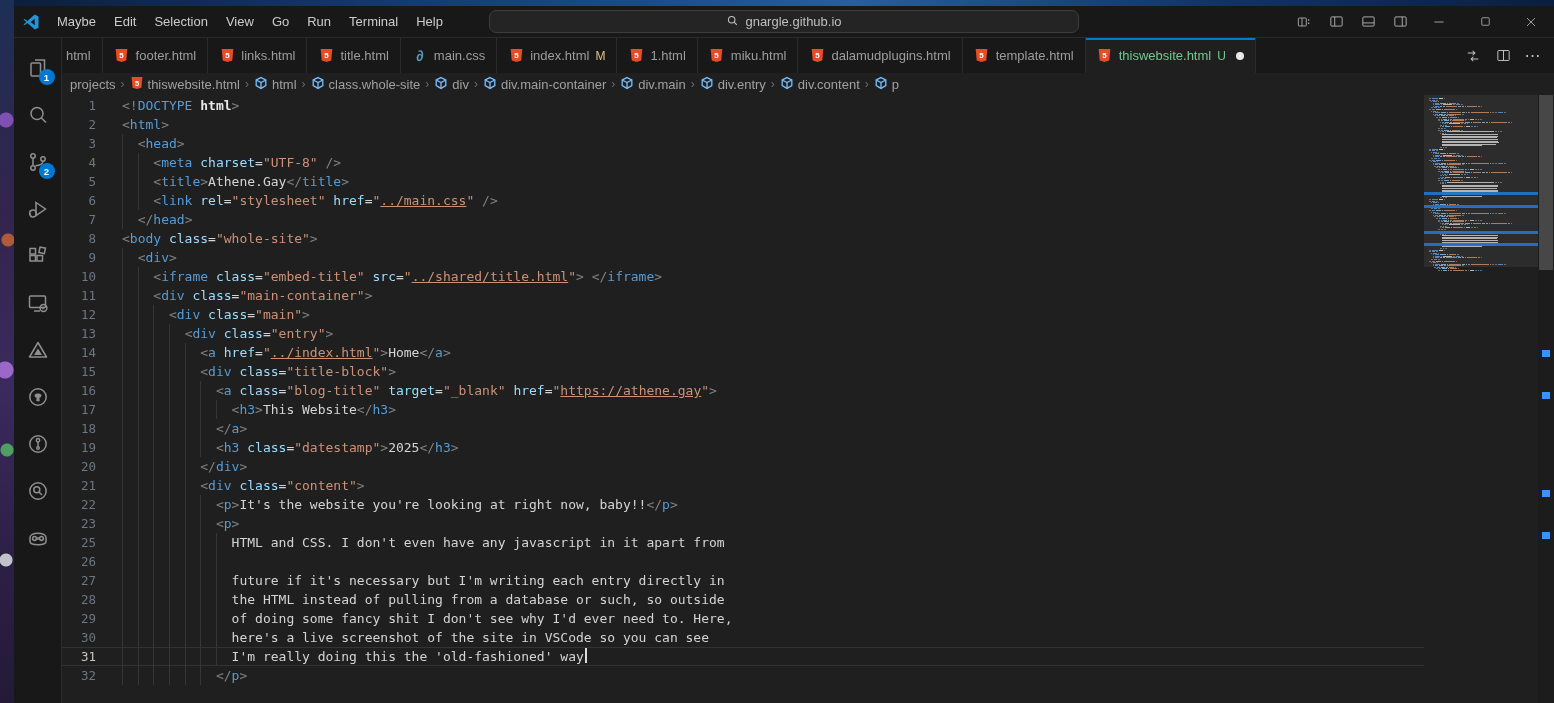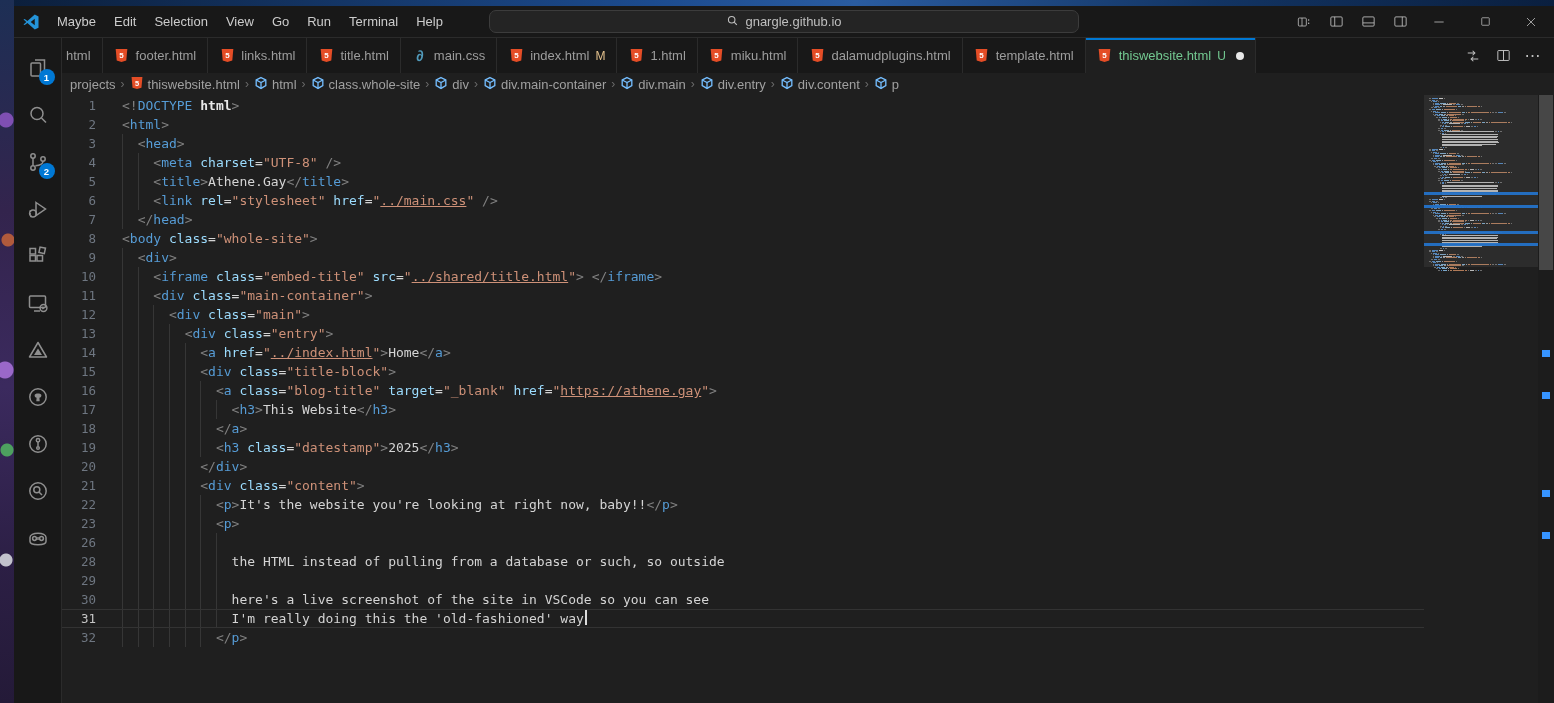--- a/index.html
+++ b/index.html
@@ -492,23 +492,25 @@
               <div class="cl"><span class="ln">14</span><span class="ig"></span><span class="ig"></span><span class="ig"></span><span class="ig"></span><span class="ig"></span><span class="tk-p">&lt;</span><span class="tk-t">a</span><span class="tk-x"> </span><span class="tk-a">href</span><span class="tk-e">=</span><span class="tk-s">"</span><span class="tk-u">../index.html</span><span class="tk-s">"</span><span class="tk-p">&gt;</span><span class="tk-x">Home</span><span class="tk-p">&lt;/</span><span class="tk-t">a</span><span class="tk-p">&gt;</span></div>
               <div class="cl"><span class="ln">15</span><span class="ig"></span><span class="ig"></span><span class="ig"></span><span class="ig"></span><span class="ig"></span><span class="tk-p">&lt;</span><span class="tk-t">div</span><span class="tk-x"> </span><span class="tk-a">class</span><span class="tk-e">=</span><span class="tk-s">"title-block"</span><span class="tk-p">&gt;</span></div>
               <div class="cl"><span class="ln">16</span><span class="ig"></span><span class="ig"></span><span class="ig"></span><span class="ig"></span><span class="ig"></span><span class="ig"></span><span class="tk-p">&lt;</span><span class="tk-t">a</span><span class="tk-x"> </span><span class="tk-a">class</span><span class="tk-e">=</span><span class="tk-s">"blog-title"</span><span class="tk-x"> </span><span class="tk-a">target</span><span class="tk-e">=</span><span class="tk-s">"_blank"</span><span class="tk-x"> </span><span class="tk-a">href</span><span class="tk-e">=</span><span class="tk-s">"</span><span class="tk-u">https://athene.gay</span><span class="tk-s">"</span><span class="tk-p">&gt;</span></div>
               <div class="cl"><span class="ln">17</span><span class="ig"></span><span class="ig"></span><span class="ig"></span><span class="ig"></span><span class="ig"></span><span class="ig"></span><span class="ig"></span><span class="tk-p">&lt;</span><span class="tk-t">h3</span><span class="tk-p">&gt;</span><span class="tk-x">This Website</span><span class="tk-p">&lt;/</span><span class="tk-t">h3</span><span class="tk-p">&gt;</span></div>
               <div class="cl"><span class="ln">18</span><span class="ig"></span><span class="ig"></span><span class="ig"></span><span class="ig"></span><span class="ig"></span><span class="ig"></span><span class="tk-p">&lt;/</span><span class="tk-t">a</span><span class="tk-p">&gt;</span></div>
               <div class="cl"><span class="ln">19</span><span class="ig"></span><span class="ig"></span><span class="ig"></span><span class="ig"></span><span class="ig"></span><span class="ig"></span><span class="tk-p">&lt;</span><span class="tk-t">h3</span><span class="tk-x"> </span><span class="tk-a">class</span><span class="tk-e">=</span><span class="tk-s">"datestamp"</span><span class="tk-p">&gt;</span><span class="tk-x">2025</span><span class="tk-p">&lt;/</span><span class="tk-t">h3</span><span class="tk-p">&gt;</span></div>
               <div class="cl"><span class="ln">20</span><span class="ig"></span><span class="ig"></span><span class="ig"></span><span class="ig"></span><span class="ig"></span><span class="tk-p">&lt;/</span><span class="tk-t">div</span><span class="tk-p">&gt;</span></div>
               <div class="cl"><span class="ln">21</span><span class="ig"></span><span class="ig"></span><span class="ig"></span><span class="ig"></span><span class="ig"></span><span class="tk-p">&lt;</span><span class="tk-t">div</span><span class="tk-x"> </span><span class="tk-a">class</span><span class="tk-e">=</span><span class="tk-s">"content"</span><span class="tk-p">&gt;</span></div>
               <div class="cl"><span class="ln">22</span><span class="ig"></span><span class="ig"></span><span class="ig"></span><span class="ig"></span><span class="ig"></span><span class="ig"></span><span class="tk-p">&lt;</span><span class="tk-t">p</span><span class="tk-p">&gt;</span><span class="tk-x">It's the website you're looking at right now, baby!!</span><span class="tk-p">&lt;/</span><span class="tk-t">p</span><span class="tk-p">&gt;</span></div>
               <div class="cl"><span class="ln">23</span><span class="ig"></span><span class="ig"></span><span class="ig"></span><span class="ig"></span><span class="ig"></span><span class="ig"></span><span class="tk-p">&lt;</span><span class="tk-t">p</span><span class="tk-p">&gt;</span></div>
+              <div class="cl"><span class="ln">25</span><span class="ig"></span><span class="ig"></span><span class="ig"></span><span class="ig"></span><span class="ig"></span><span class="ig"></span><span class="ig"></span><span class="tk-x">HTML and CSS. I don't even have any javascript in it apart from</span></div>
               <div class="cl"><span class="ln">26</span><span class="ig"></span><span class="ig"></span><span class="ig"></span><span class="ig"></span><span class="ig"></span><span class="ig"></span><span class="ig"></span></div>
+              <div class="cl"><span class="ln">27</span><span class="ig"></span><span class="ig"></span><span class="ig"></span><span class="ig"></span><span class="ig"></span><span class="ig"></span><span class="ig"></span><span class="tk-x">future if it's necessary but I'm writing each entry directly in</span></div>
               <div class="cl"><span class="ln">28</span><span class="ig"></span><span class="ig"></span><span class="ig"></span><span class="ig"></span><span class="ig"></span><span class="ig"></span><span class="ig"></span><span class="tk-x">the HTML instead of pulling from a database or such, so outside</span></div>
-              <div class="cl"><span class="ln">29</span><span class="ig"></span><span class="ig"></span><span class="ig"></span><span class="ig"></span><span class="ig"></span><span class="ig"></span><span class="ig"></span></div>
+              <div class="cl"><span class="ln">29</span><span class="ig"></span><span class="ig"></span><span class="ig"></span><span class="ig"></span><span class="ig"></span><span class="ig"></span><span class="ig"></span><span class="tk-x">of doing some fancy shit I don't see why I'd ever need to. Here,</span></div>
               <div class="cl"><span class="ln">30</span><span class="ig"></span><span class="ig"></span><span class="ig"></span><span class="ig"></span><span class="ig"></span><span class="ig"></span><span class="ig"></span><span class="tk-x">here's a live screenshot of the site in VSCode so you can see</span></div>
               <div class="cl active"><span class="ln">31</span><span class="ig"></span><span class="ig"></span><span class="ig"></span><span class="ig"></span><span class="ig"></span><span class="ig"></span><span class="ig"></span><span class="tk-x">I'm really doing this the 'old-fashioned' way</span><span class="cursor"></span></div>
               <div class="cl"><span class="ln">32</span><span class="ig"></span><span class="ig"></span><span class="ig"></span><span class="ig"></span><span class="ig"></span><span class="ig"></span><span class="tk-p">&lt;/</span><span class="tk-t">p</span><span class="tk-p">&gt;</span></div>
             </div>
           <div id="minimap">
             <div id="mm-rows">
                 <div class="mm-row" style="margin-left: 0px;">
                   <span class="mm-seg" style="width: 1.8px; background: rgb(107, 107, 107);"></span>
                   <span class="mm-seg" style="width: 6.3px; background: rgb(79, 134, 192);"></span>
                   <span class="mm-seg" style="width: 3.6px; background: rgb(204, 204, 204);"></span>

